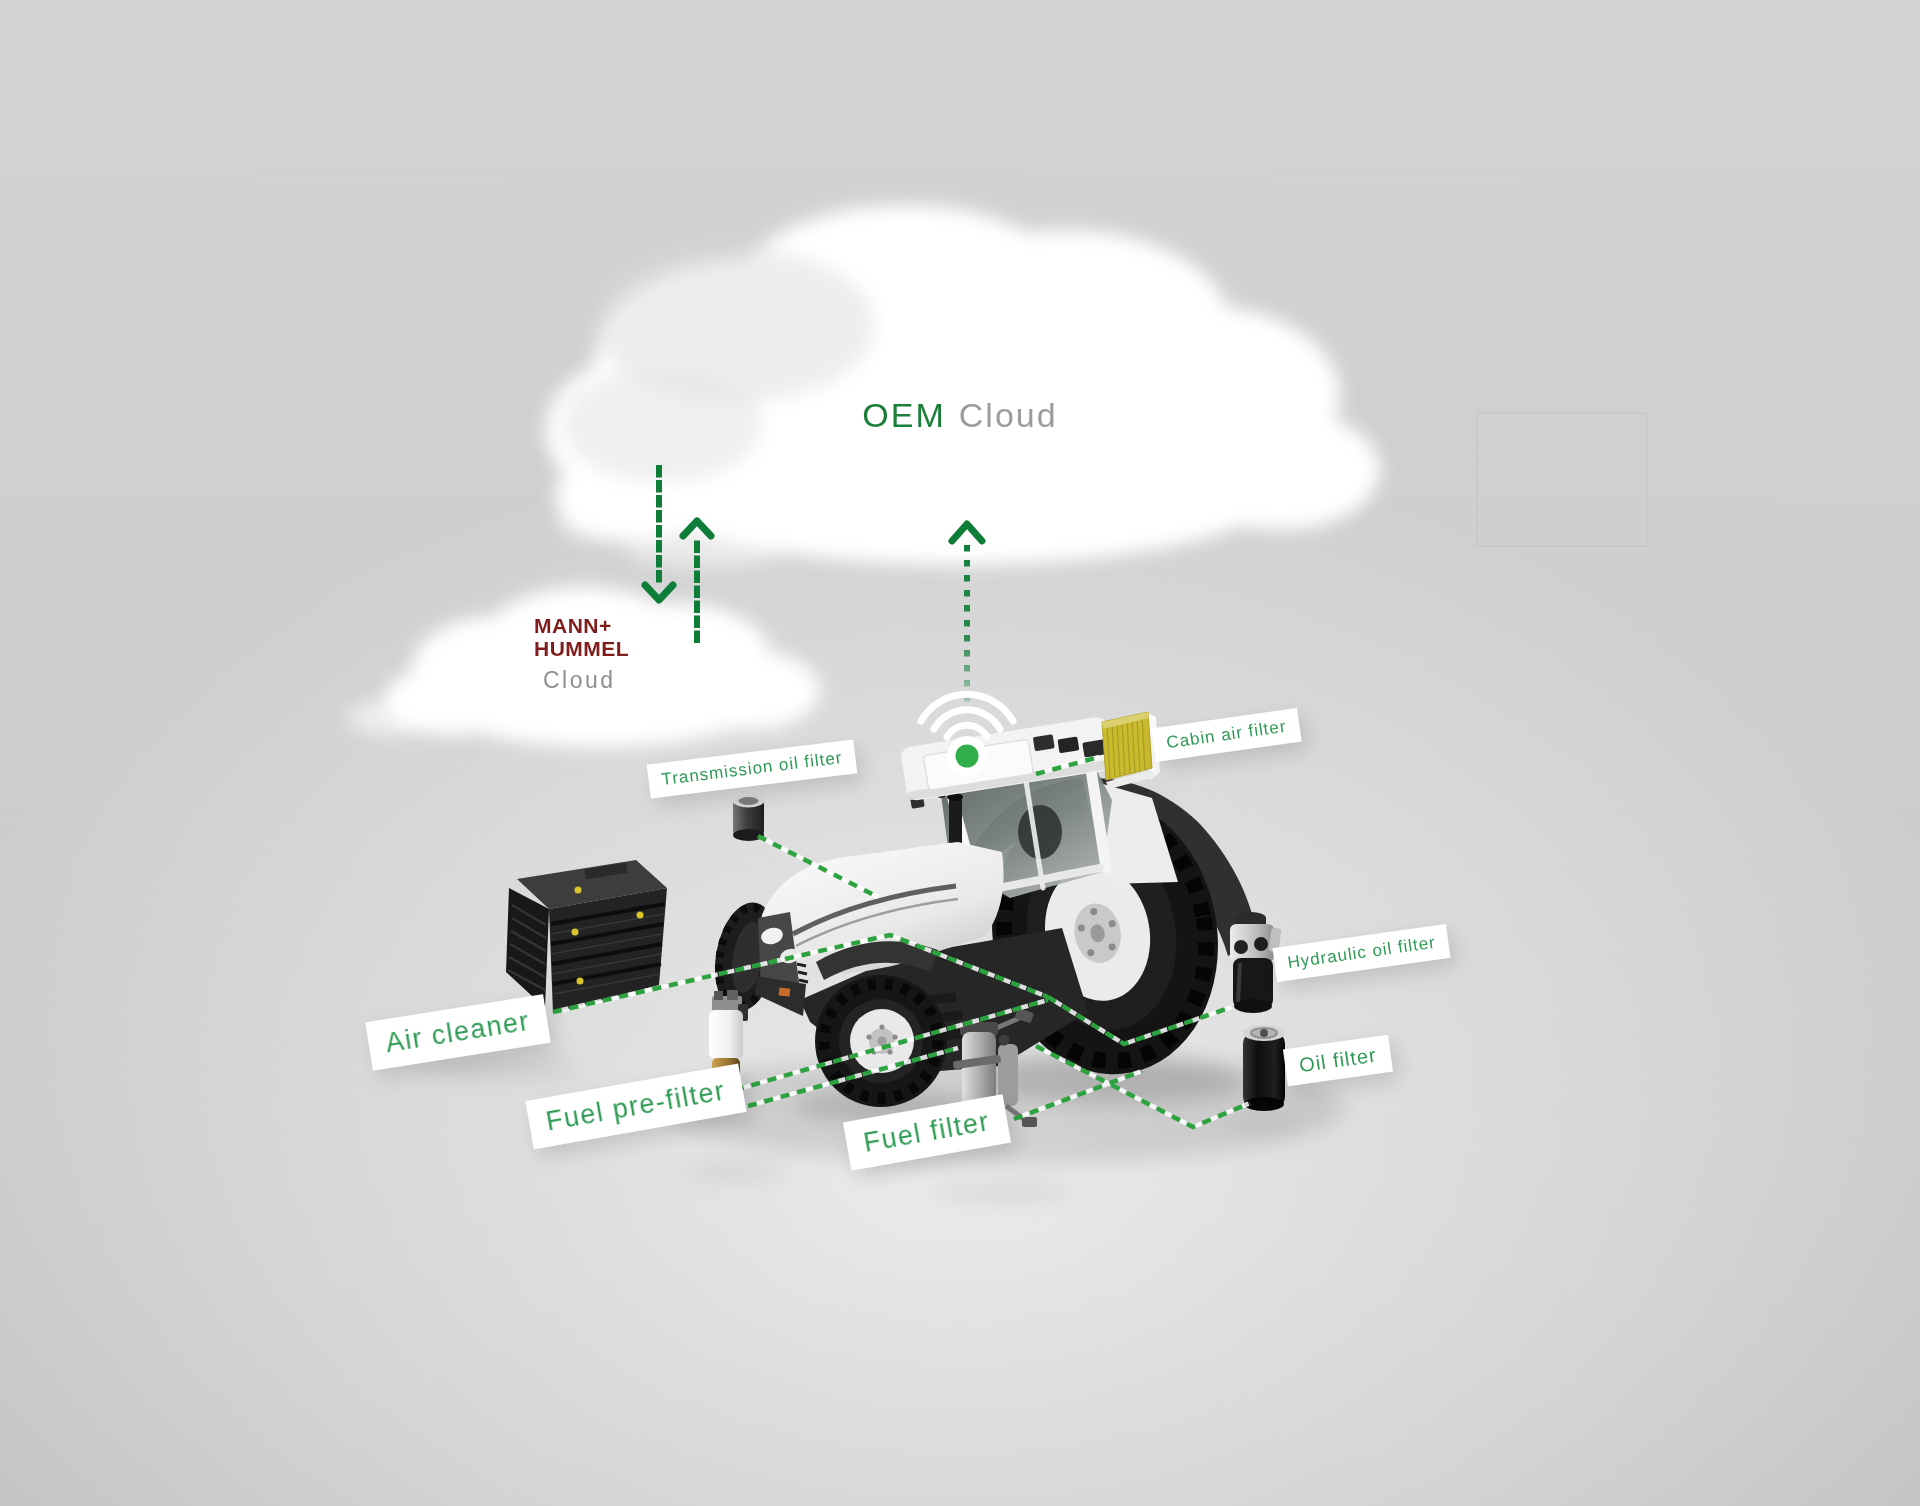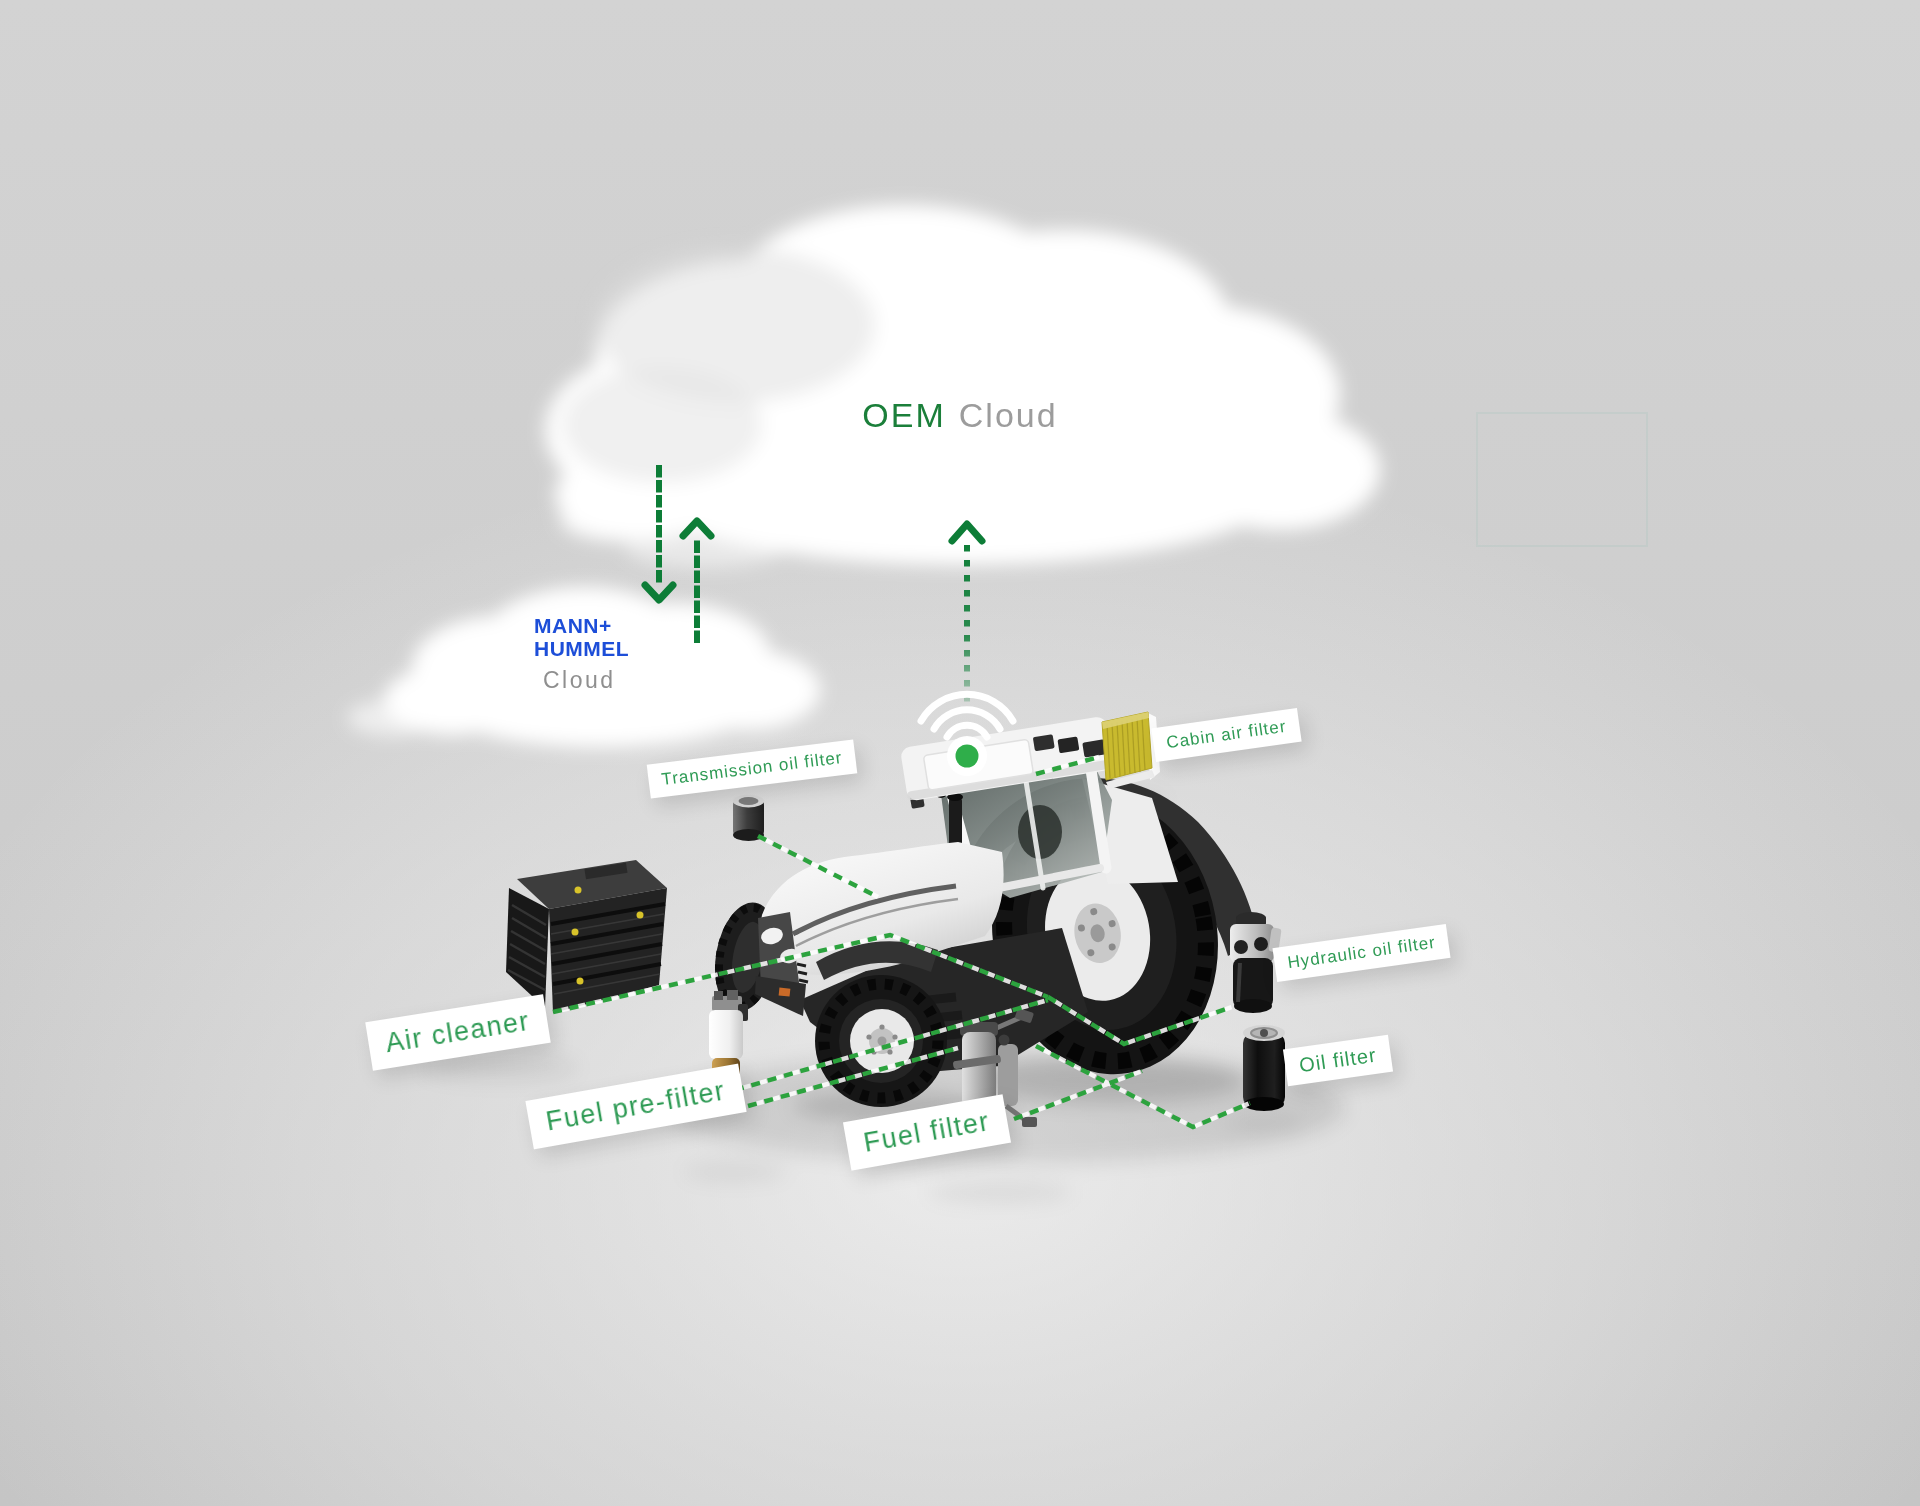--- a/index.html
+++ b/index.html
@@ -17,21 +17,21 @@
   .label-sm{font-size:17px;padding:7px 13px;}
   .label-md{font-size:20px;padding:7px 14px;}
   .label-lg{font-size:27px;padding:9px 17px;letter-spacing:1.5px;}
   .oem-text{
     position:absolute;left:790px;top:396px;width:340px;text-align:center;
     font-size:34px;letter-spacing:2px;font-weight:400;
   }
   .oem-text .brand{color:#1b7f3a;}
   .oem-text .word{color:#9c9c9c;margin-left:13px;}
   .mh-logo{position:absolute;left:534px;top:614px;}
-  .mh-line{font-size:21px;line-height:23px;font-weight:bold;color:#1d4ed8;letter-spacing:.5px;}
+  .mh-line{font-size:21px;line-height:23px;font-weight:bold;color:#7f1d1d;letter-spacing:.5px;}
   .mh-word{font-size:23px;color:#8f8f8f;letter-spacing:2.5px;margin-top:7px;margin-left:9px;font-weight:400;}
 </style>
 </head>
 <body>
 
 <div id="stage">
 
 <svg id="scene-svg" width="1920" height="1506" viewBox="0 0 1920 1506">
   <defs>
     <radialGradient id="glow" cx="0.5" cy="0.5" r="0.5">

